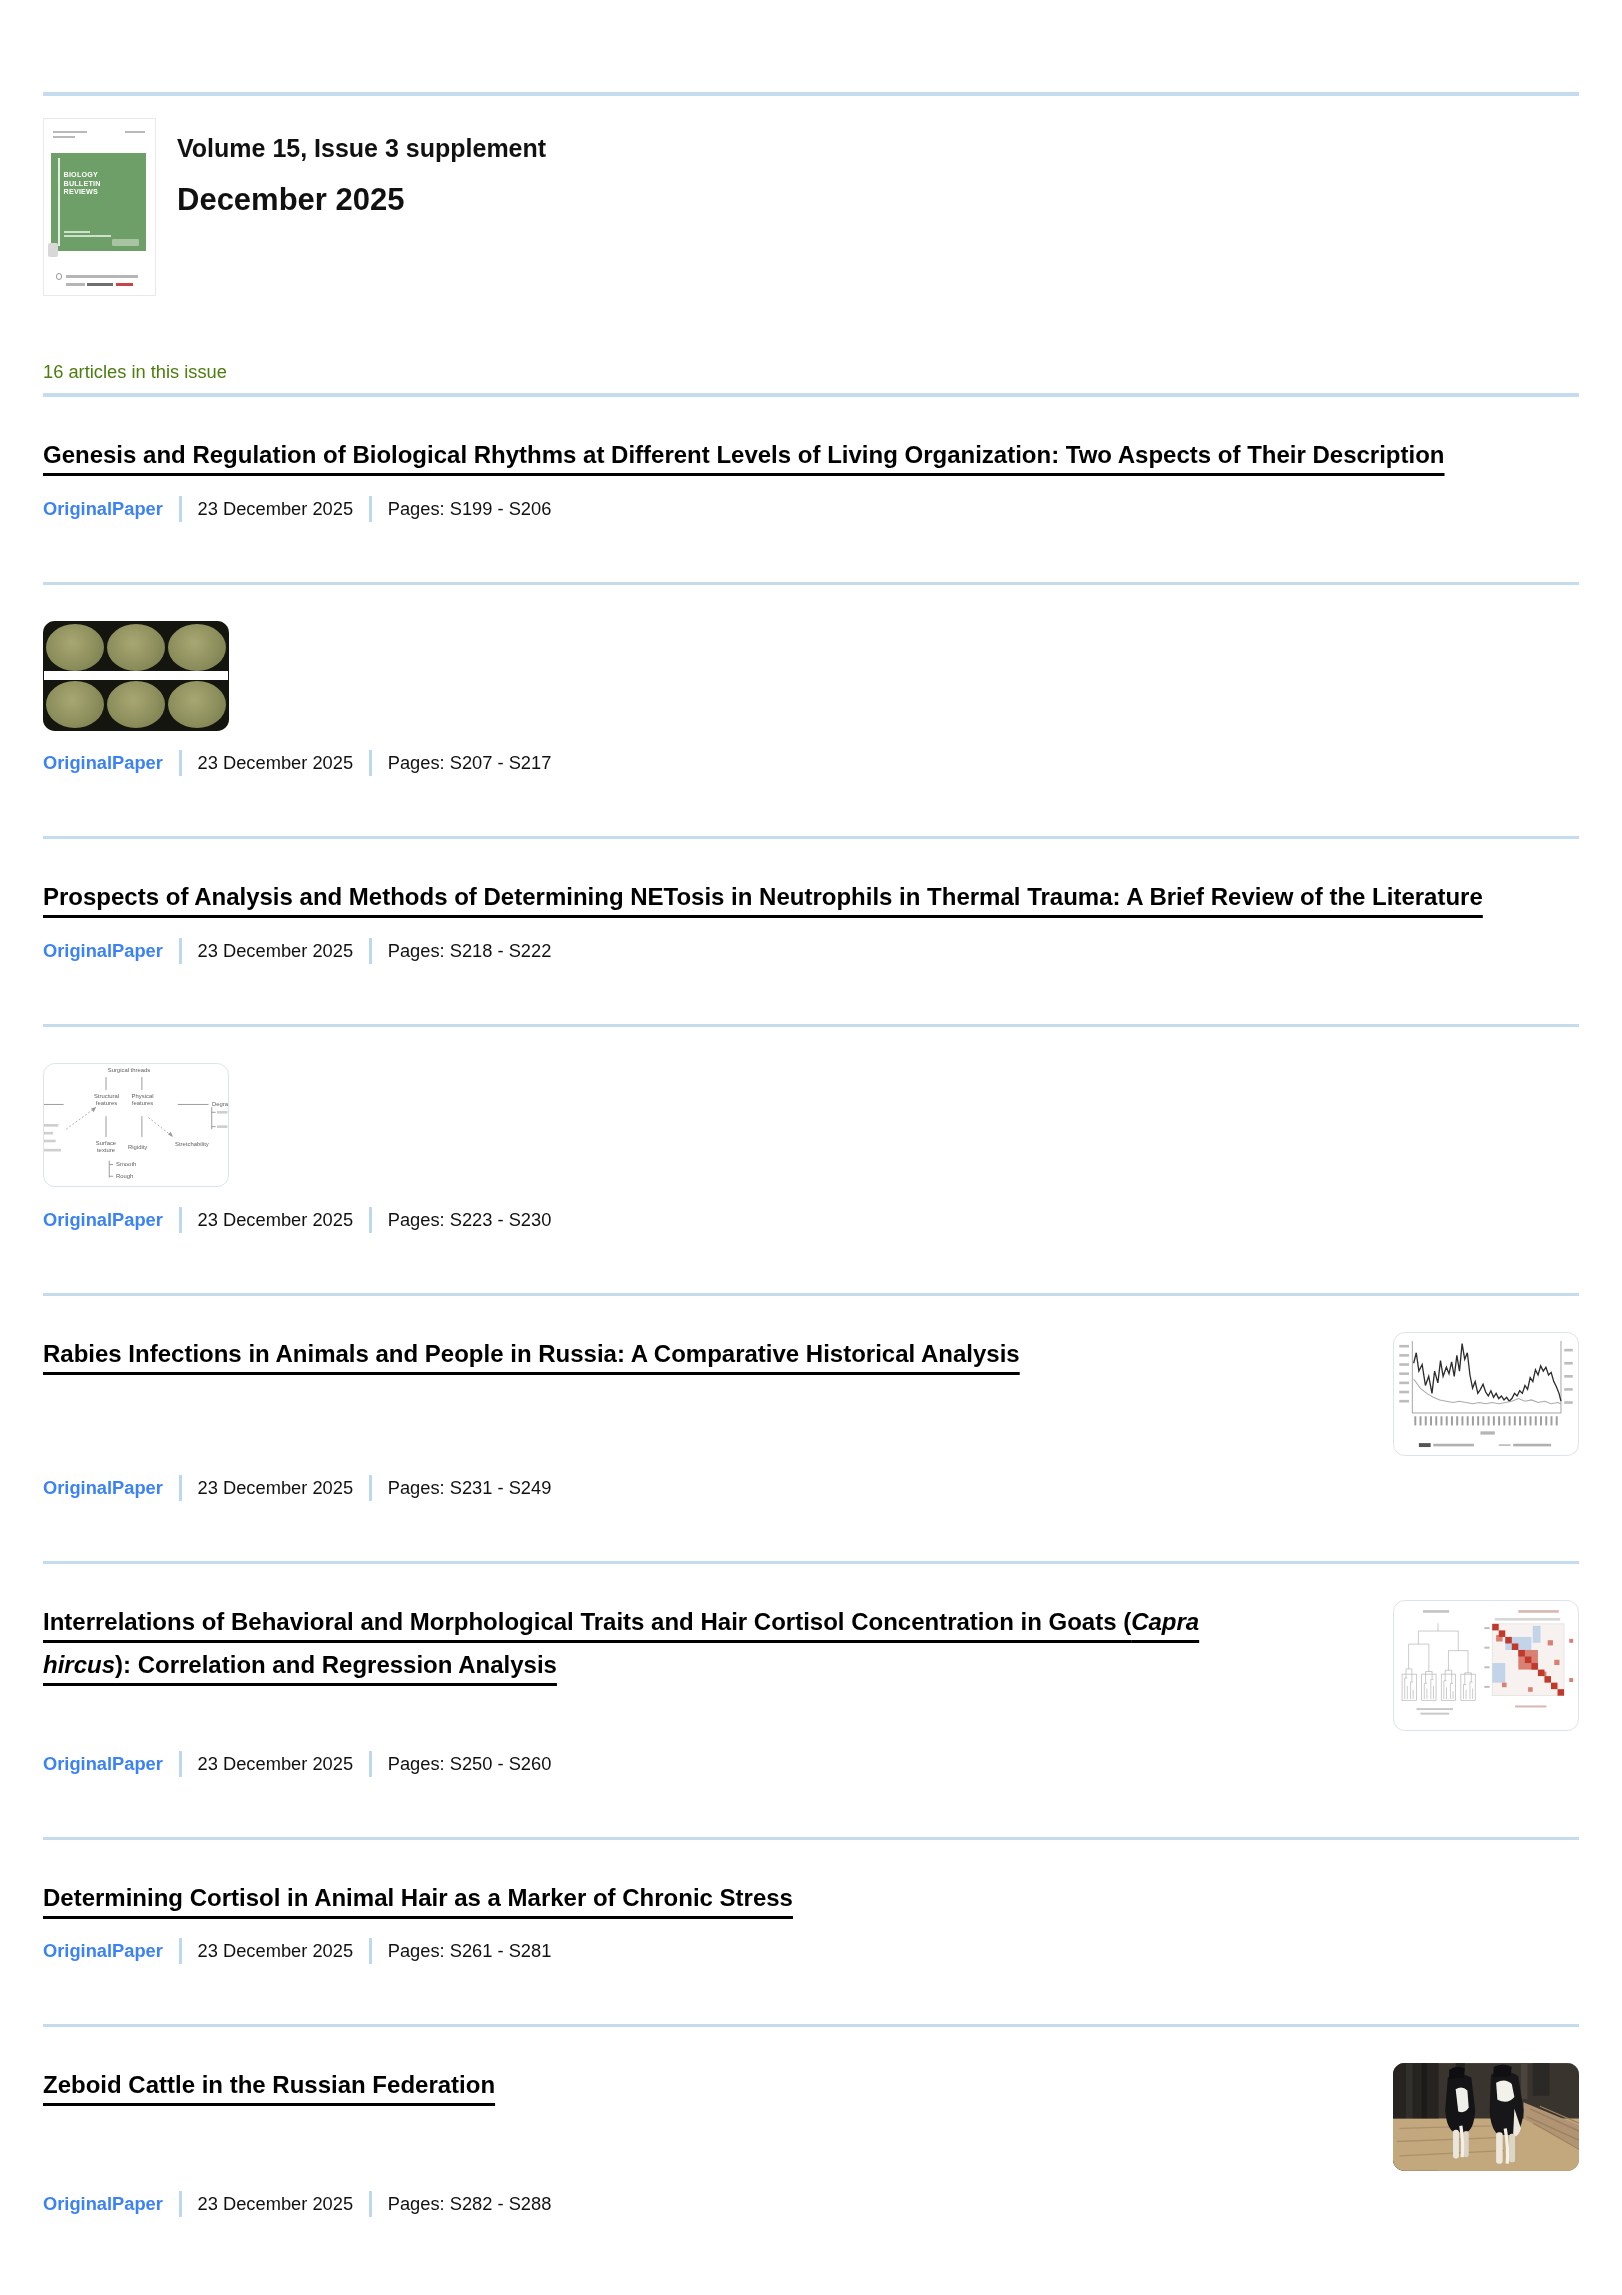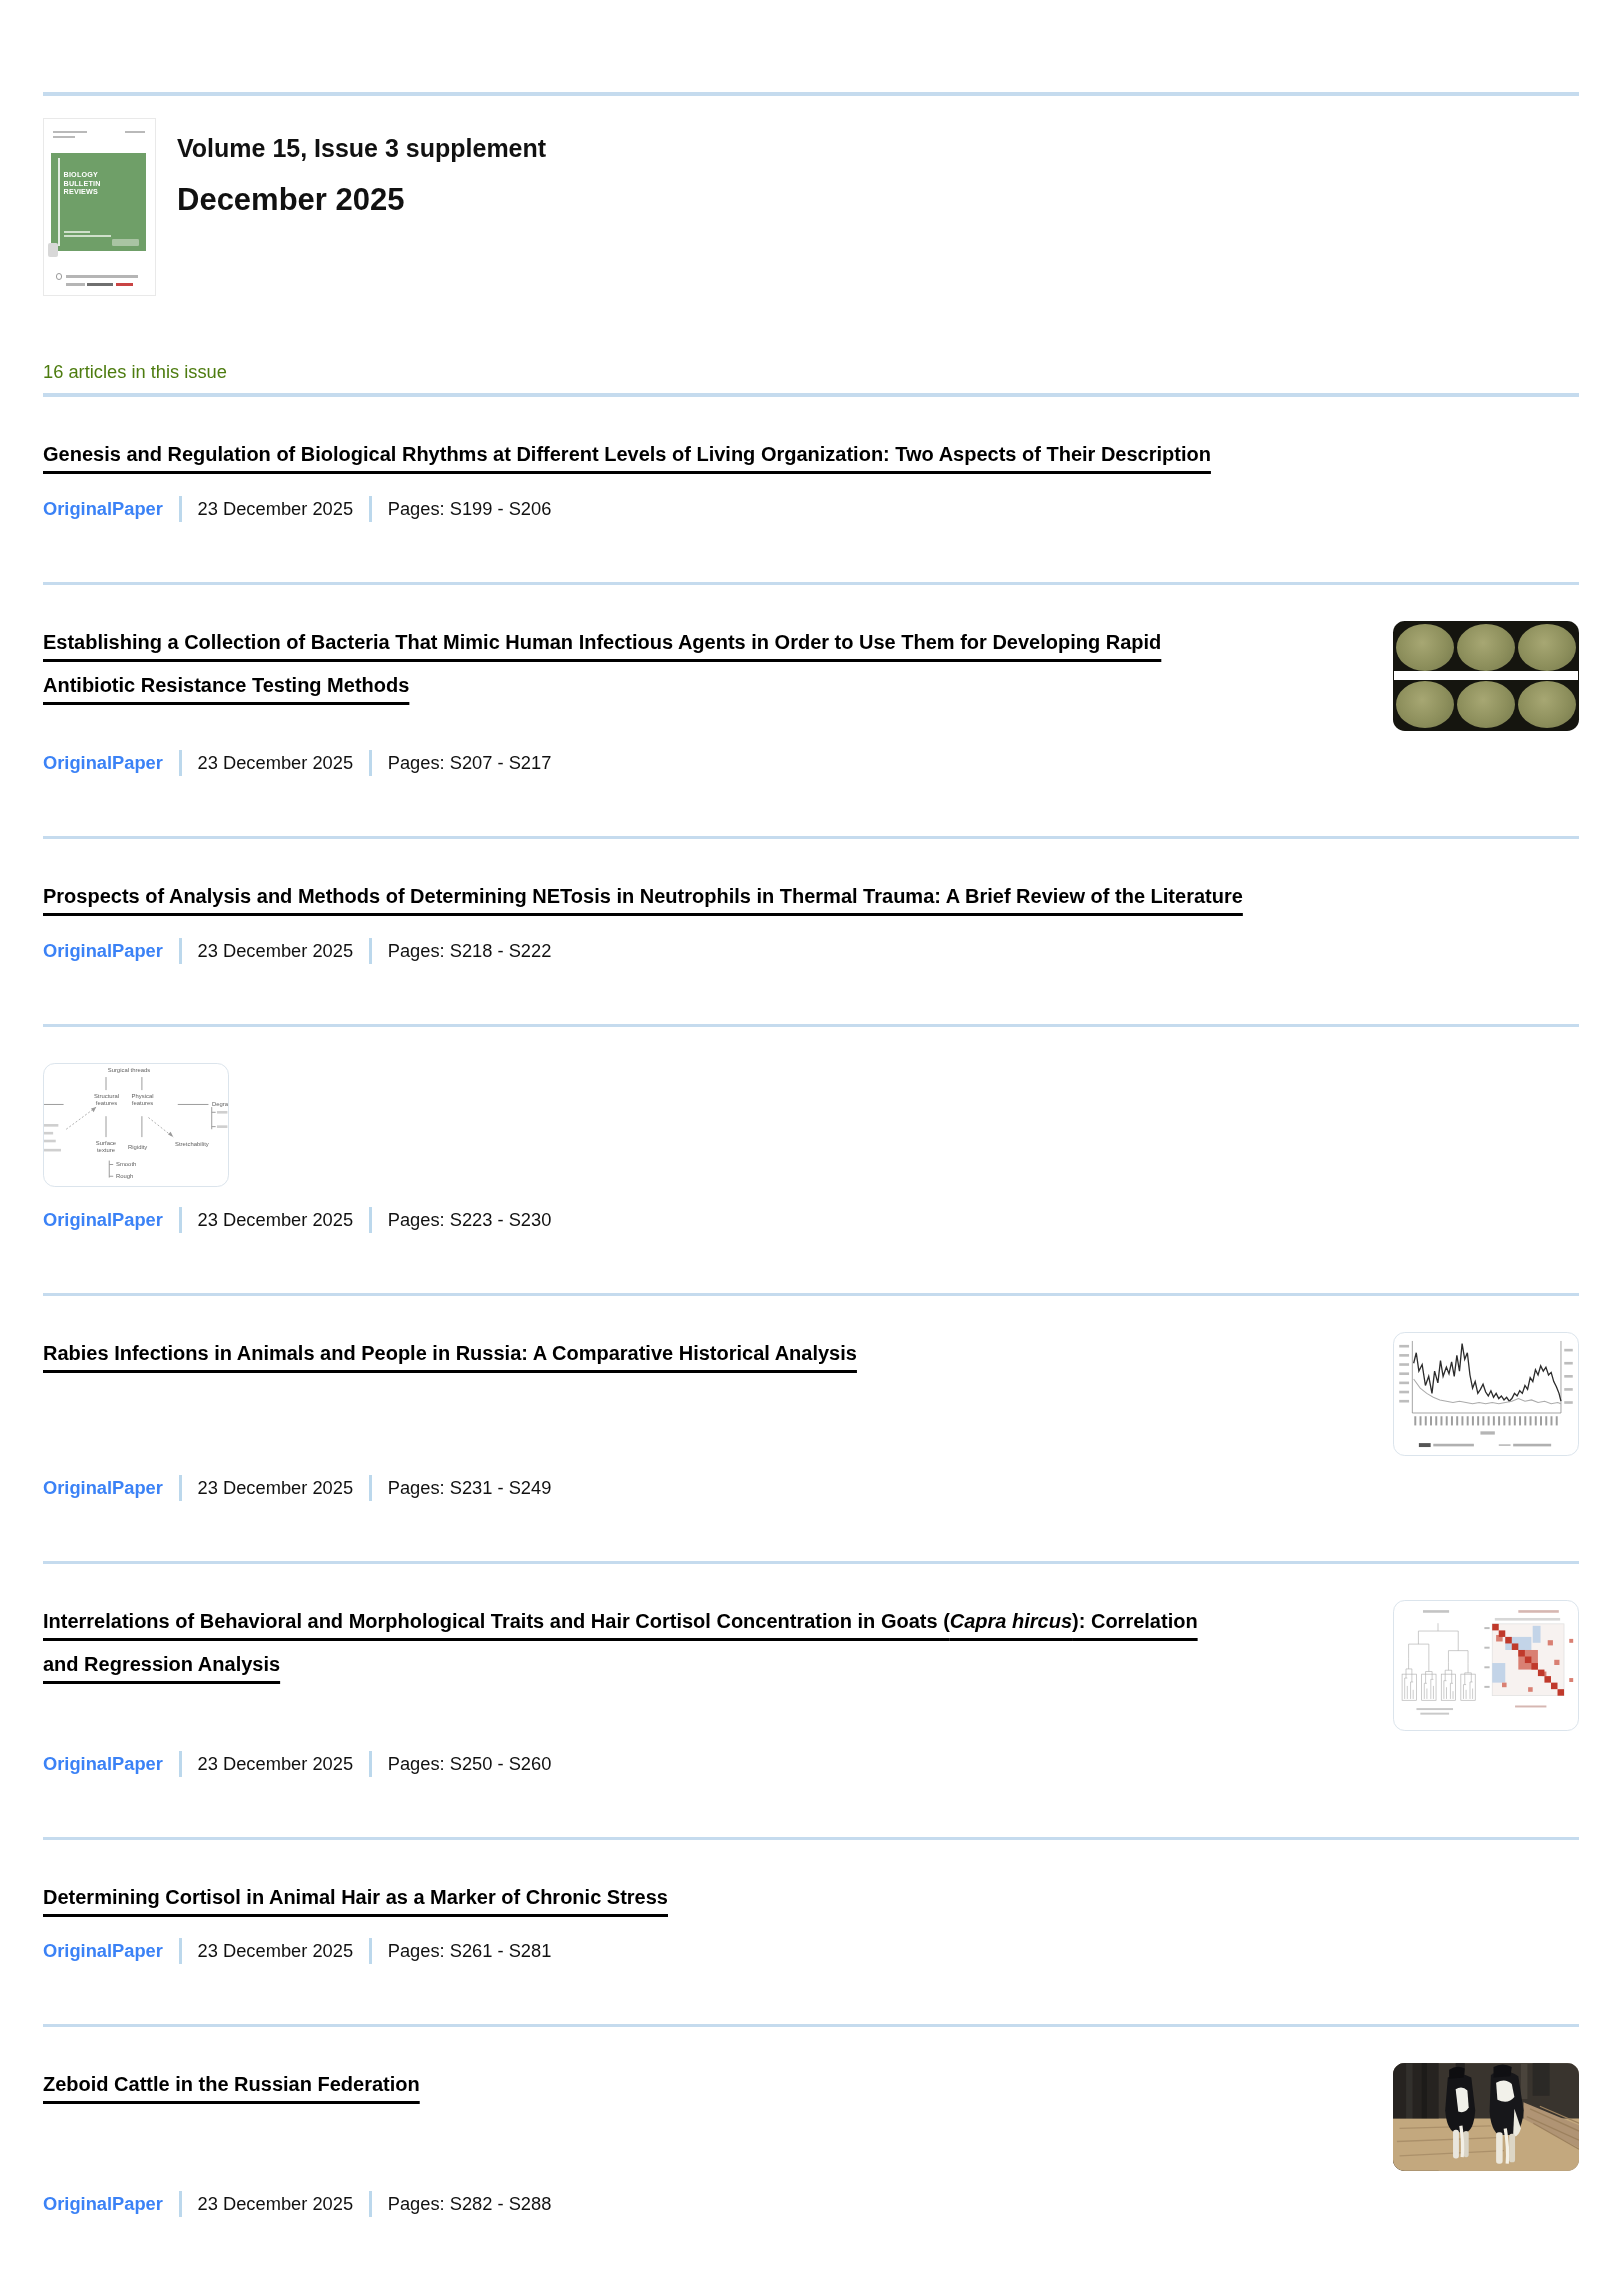--- a/index.html
+++ b/index.html
@@ -39,21 +39,21 @@
   .date-line { font-size:31px; font-weight:bold; color:#111; margin-top:19.6px; }
 
   .issue-count { margin-top:65px; font-size:18.3px; color:#4d7c0f; }
   .issue-count-rule { margin-top:10.5px; }
 
   
   .article-list article { border-bottom:3.9px solid #c5dbee; padding:36px 0 60px; }
   .article-list article:last-child { padding-bottom:119px; }
   .item-row { display:flex; align-items:flex-start; justify-content:space-between; }
   .item-main { flex:1 1 auto; min-width:0; }
-  .a-title { font-size:20px; font-weight:bold; line-height:43px; color:#000;
+  .a-title { font-size:24px; font-weight:bold; line-height:43px; color:#000;
              text-decoration:underline; text-decoration-thickness:2.6px; text-underline-offset:9.8px;
              cursor:pointer; max-width:1538px; }
   .has-thumb .a-title { max-width:1191px; margin-right:39px; }
   .a-title em { font-style:italic;margin-top:36px; }
   .meta { margin-top:19.6px; display:flex; align-items:center; font-size:18.3px; color:#111; }
   .meta .type { font-weight:bold; color:#3b82f6; }
   .sep { display:inline-block; width:3.3px; height:26px; background:#bcd8ec; margin:0 15.7px; }
 
   
   .thumb { flex:0 0 auto; width:186px; border-radius:11.8px; overflow:hidden; cursor:pointer; }
@@ -130,23 +130,20 @@
         <span class="type">OriginalPaper</span>
         <span class="sep"></span>
         <span class="date">23 December 2025</span>
         <span class="sep"></span>
         <span class="pages">Pages: S199 - S206</span>
       </div>
     </article>
 
     <article>
       <div class="item-row has-thumb">
-        <div class="item-main">
-          <h3 class="a-title"><span>Establishing a Collection of Bacteria That Mimic Human Infectious Agents in Order to Use Them for Developing Rapid Antibiotic Resistance Testing Methods</span><em></em><span></span></h3>
-        </div>
         <div class="thumb thumb-petri">
           <div class="petri-row">
             <span class="dish"></span>
               <span class="dish"></span>
               <span class="dish"></span>
           </div>
           <div class="petri-band"></div>
           <div class="petri-row">
             <span class="dish"></span>
               <span class="dish"></span>

